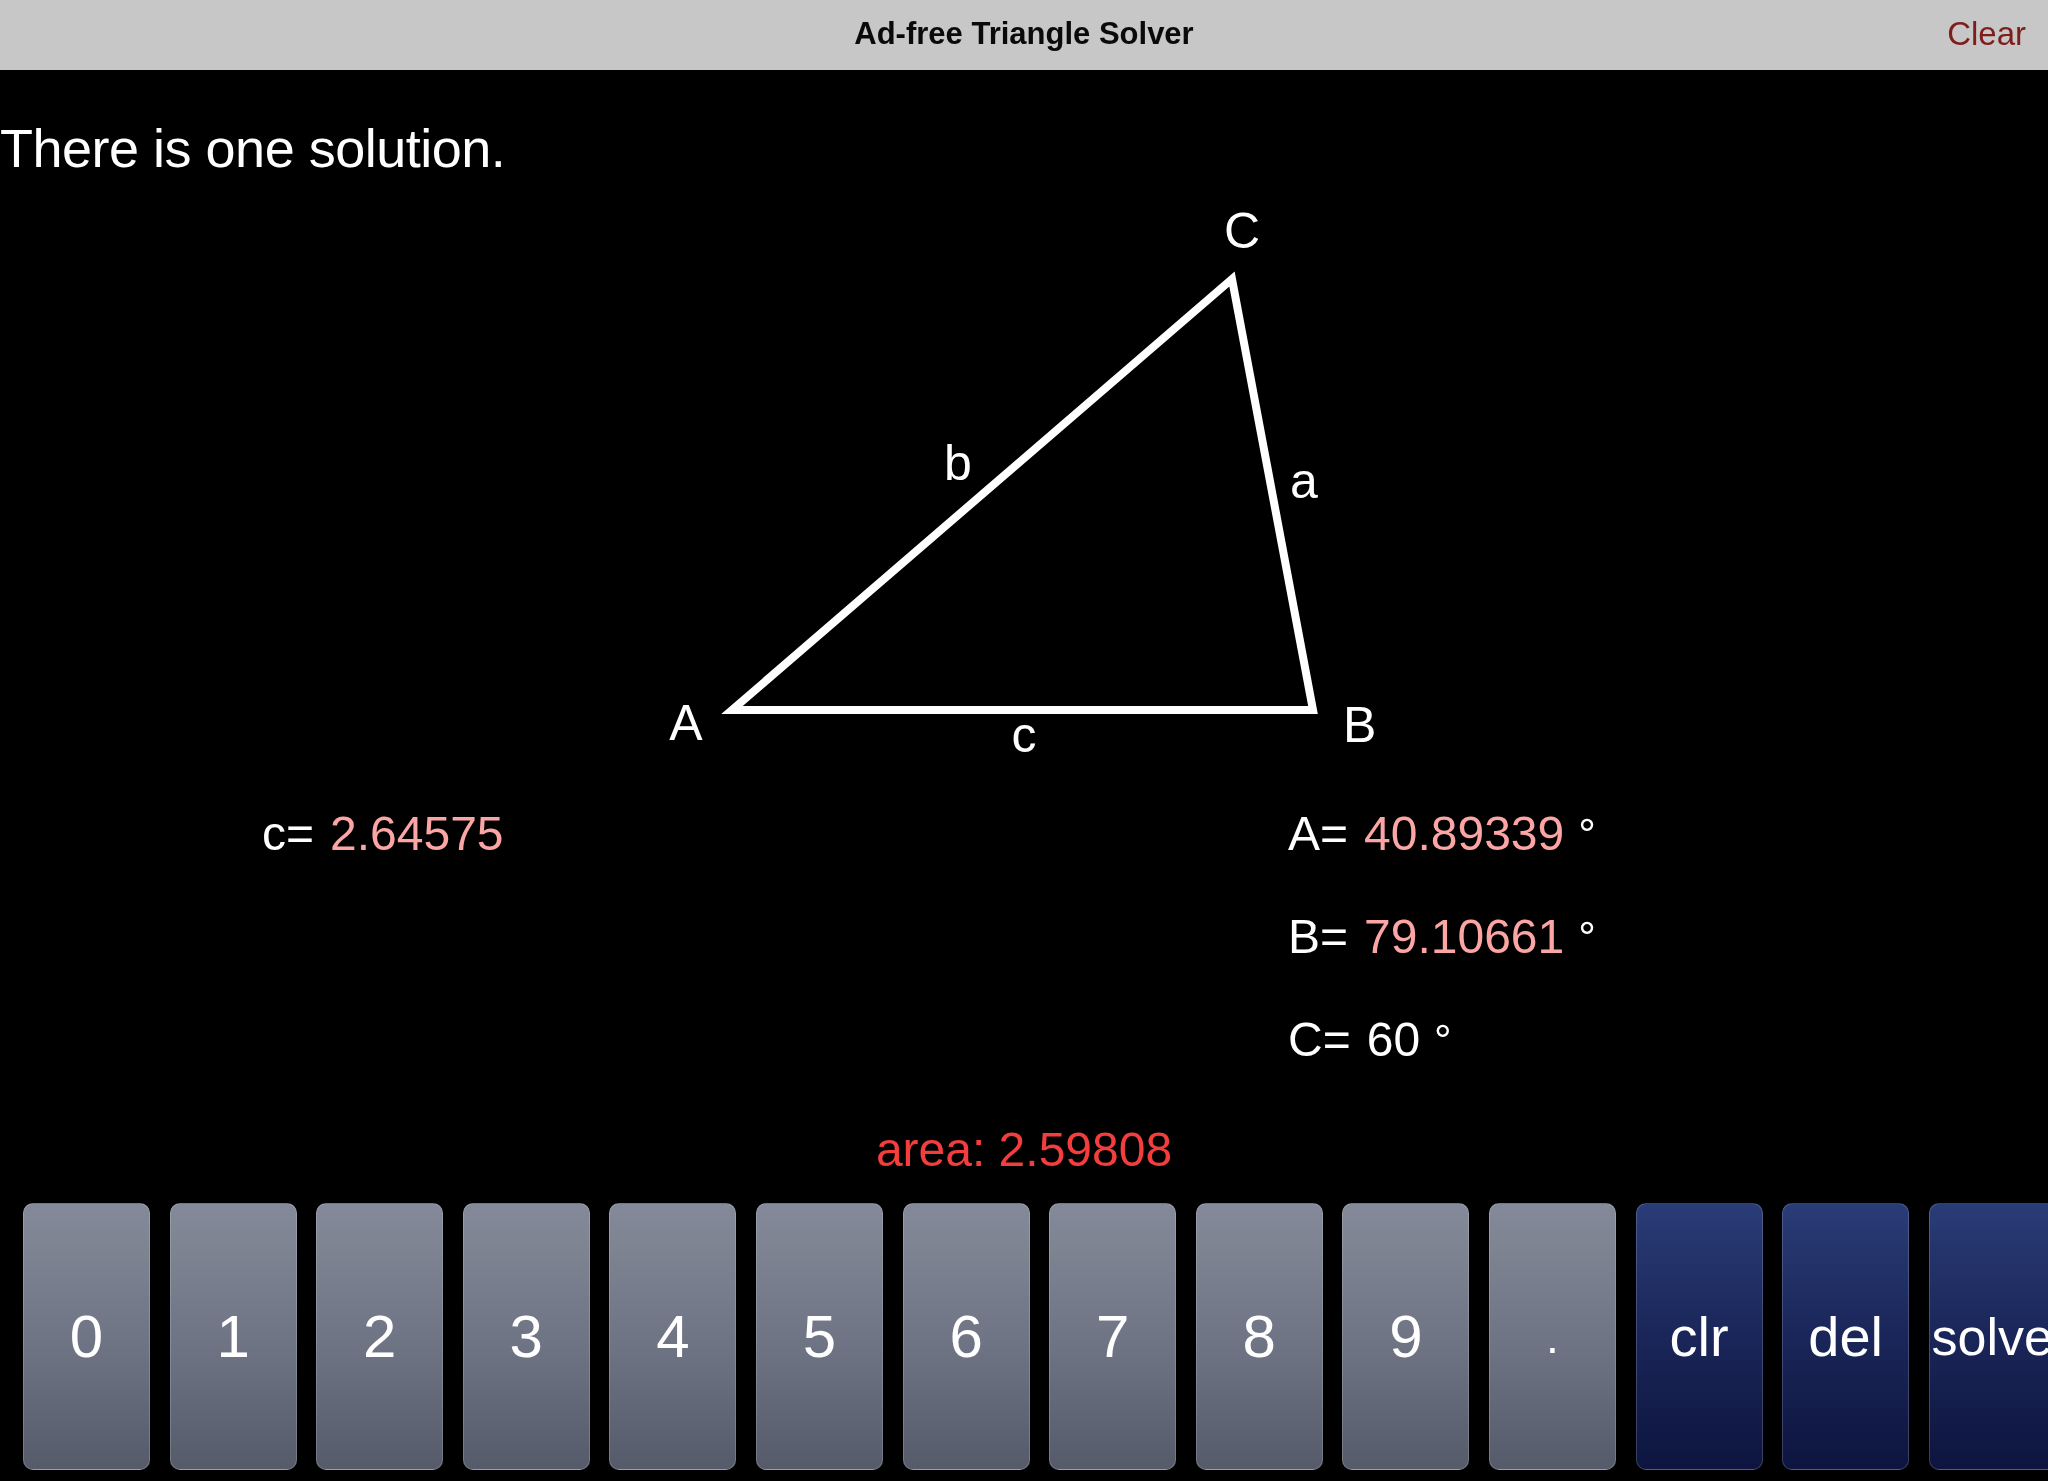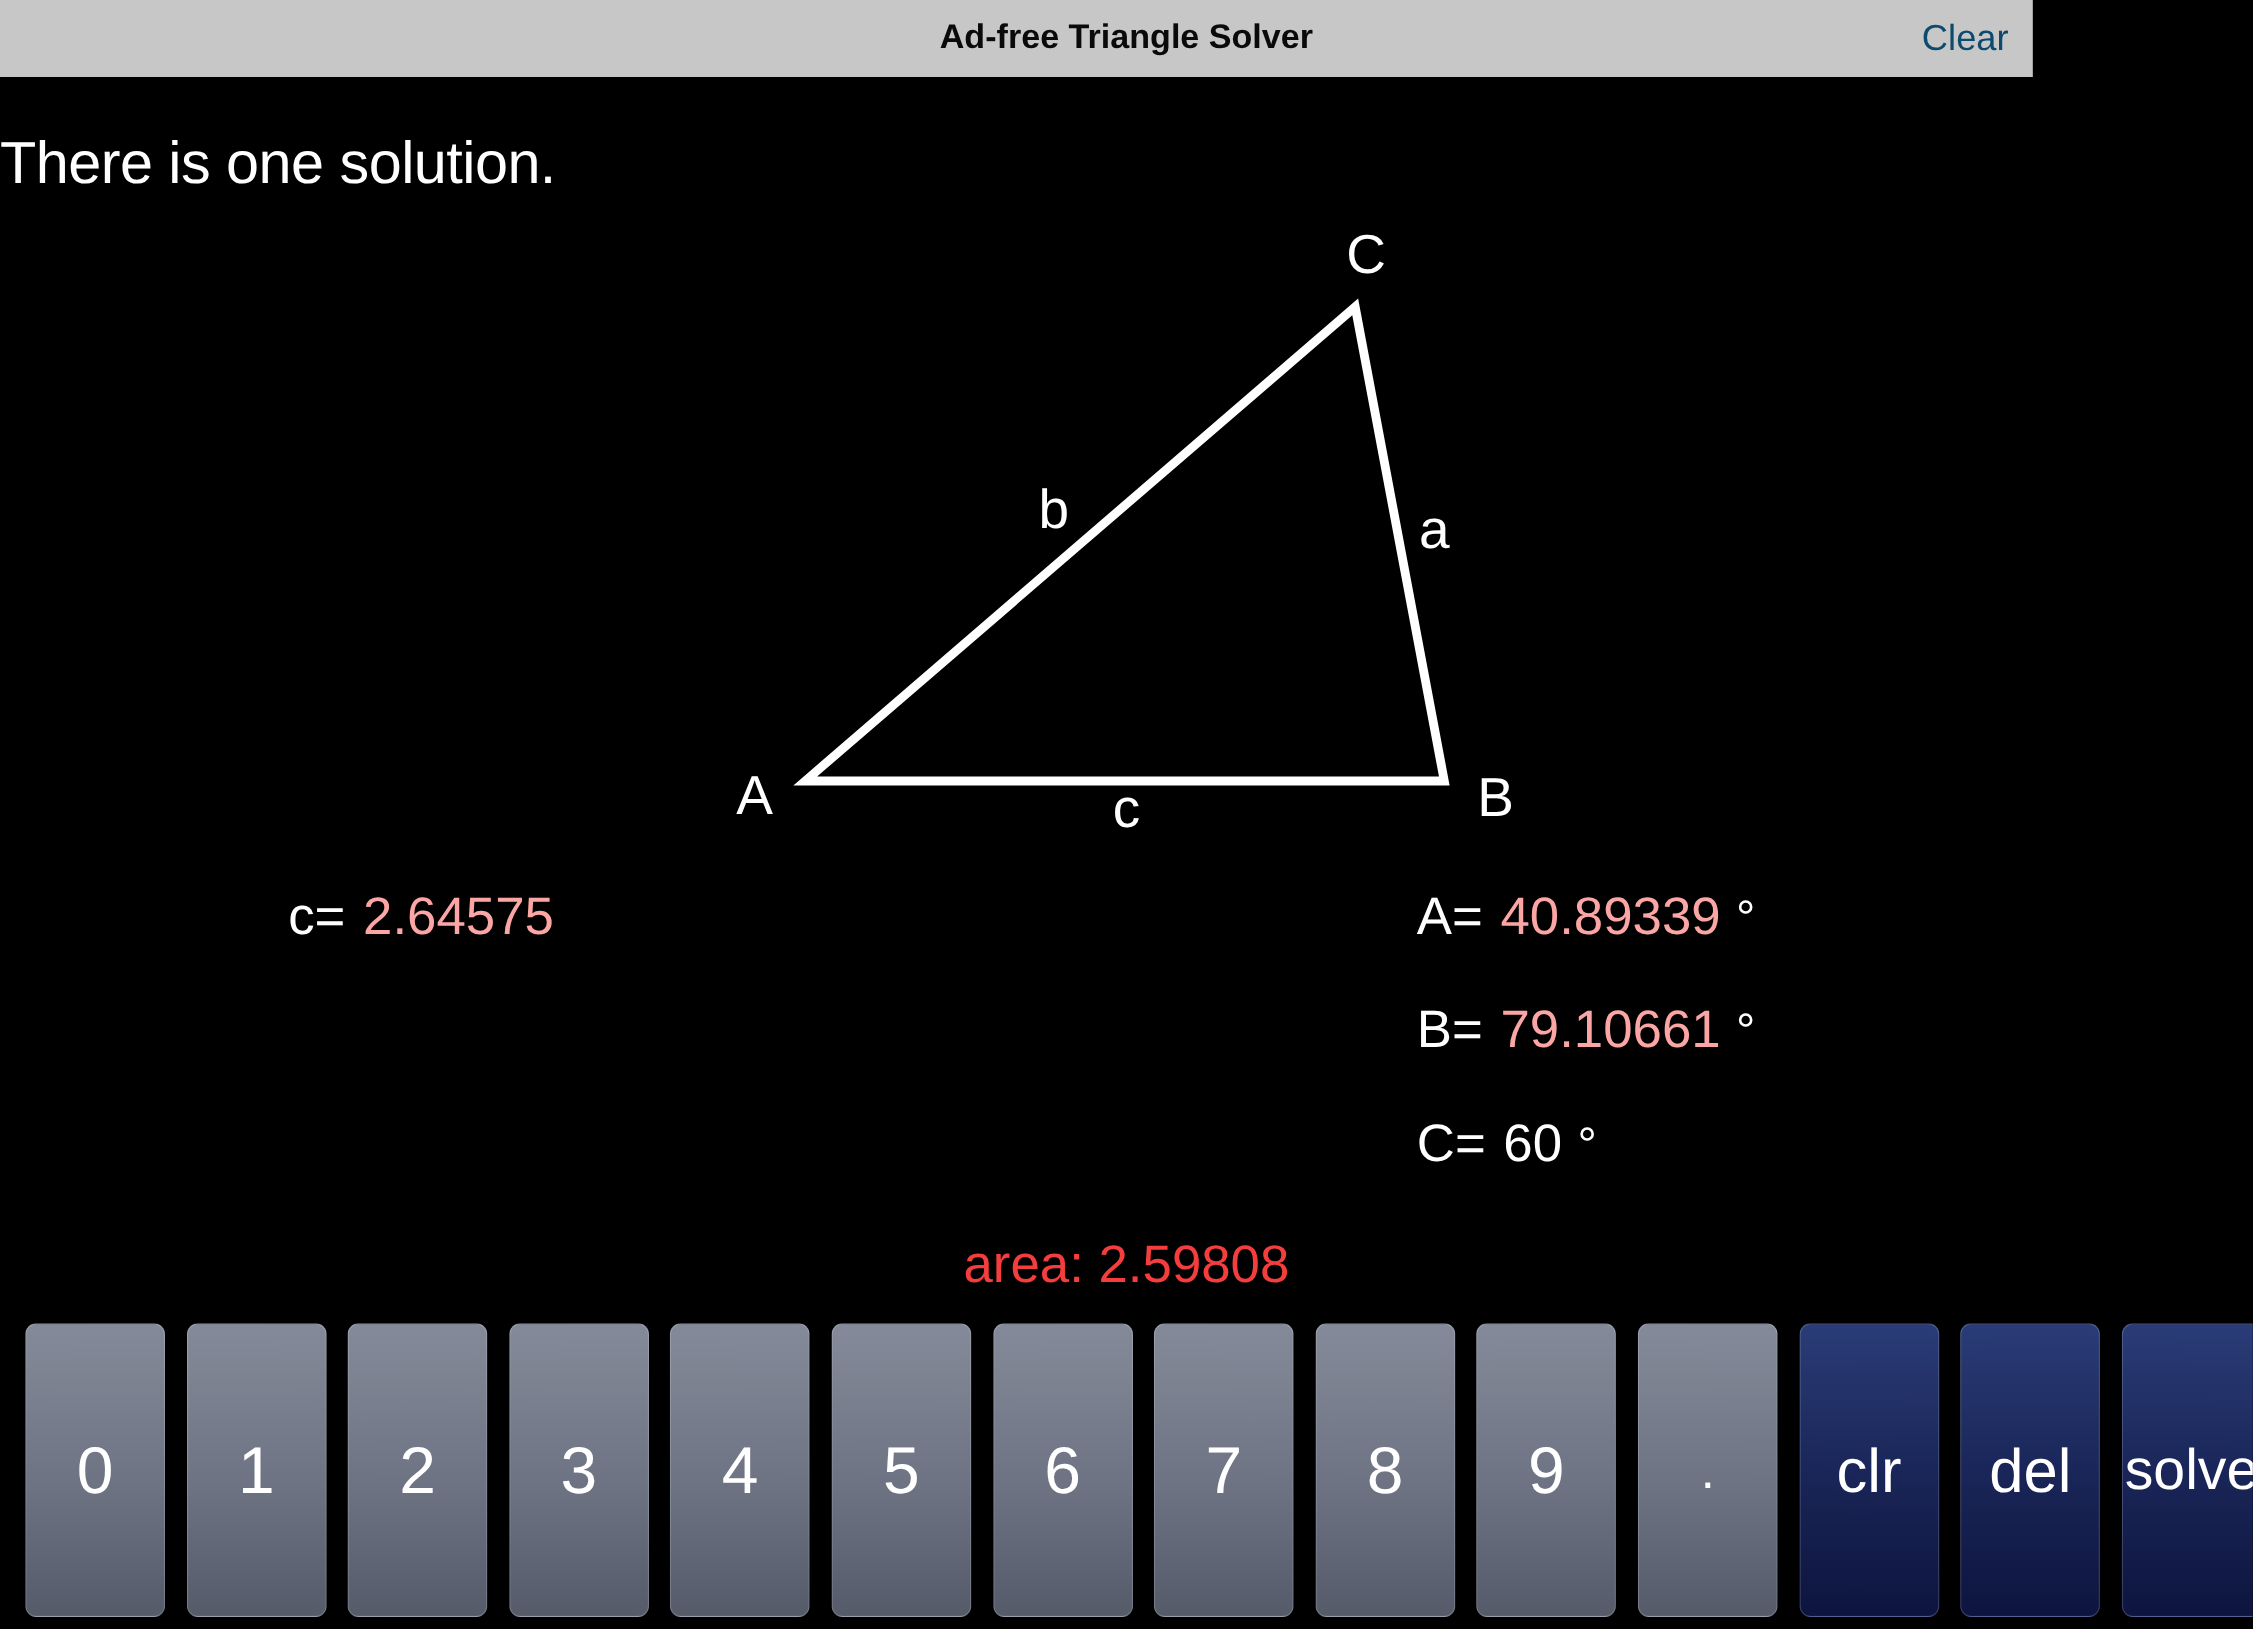--- a/index.html
+++ b/index.html
@@ -5,32 +5,32 @@
   html,body{margin:0;padding:0;}
   body{
     width:2048px;height:1481px;
     background:#000;
     font-family:"Liberation Sans", sans-serif;
     overflow:hidden;
     position:relative;
   }
   
   #titlebar{
-    position:absolute;left:0;top:0;width:1848px;height:70px;
+    position:absolute;left:0;top:0;width:2048px;height:70px;
     background:#c7c7c7;
   }
   #titlebar .title{
     position:absolute;left:0;top:0;width:2048px;height:70px;
     line-height:68px;text-align:center;
     font-size:31px;font-weight:bold;color:#0a0a0a;
     letter-spacing:0px;
   }
   #titlebar .clear-btn{
     position:absolute;right:22px;top:0;height:70px;line-height:68px;
-    font-size:33px;color:#0c4a6e;cursor:pointer;
+    font-size:33px;color:#7f1d1d;cursor:pointer;
   }
   
   #solution-heading{
     position:absolute;left:0;top:117px;width:2048px;
     color:#ffffff;
     font-size:54px;font-weight:400;
     letter-spacing:-0.5px;
   }
   
   #triangle-figure{

